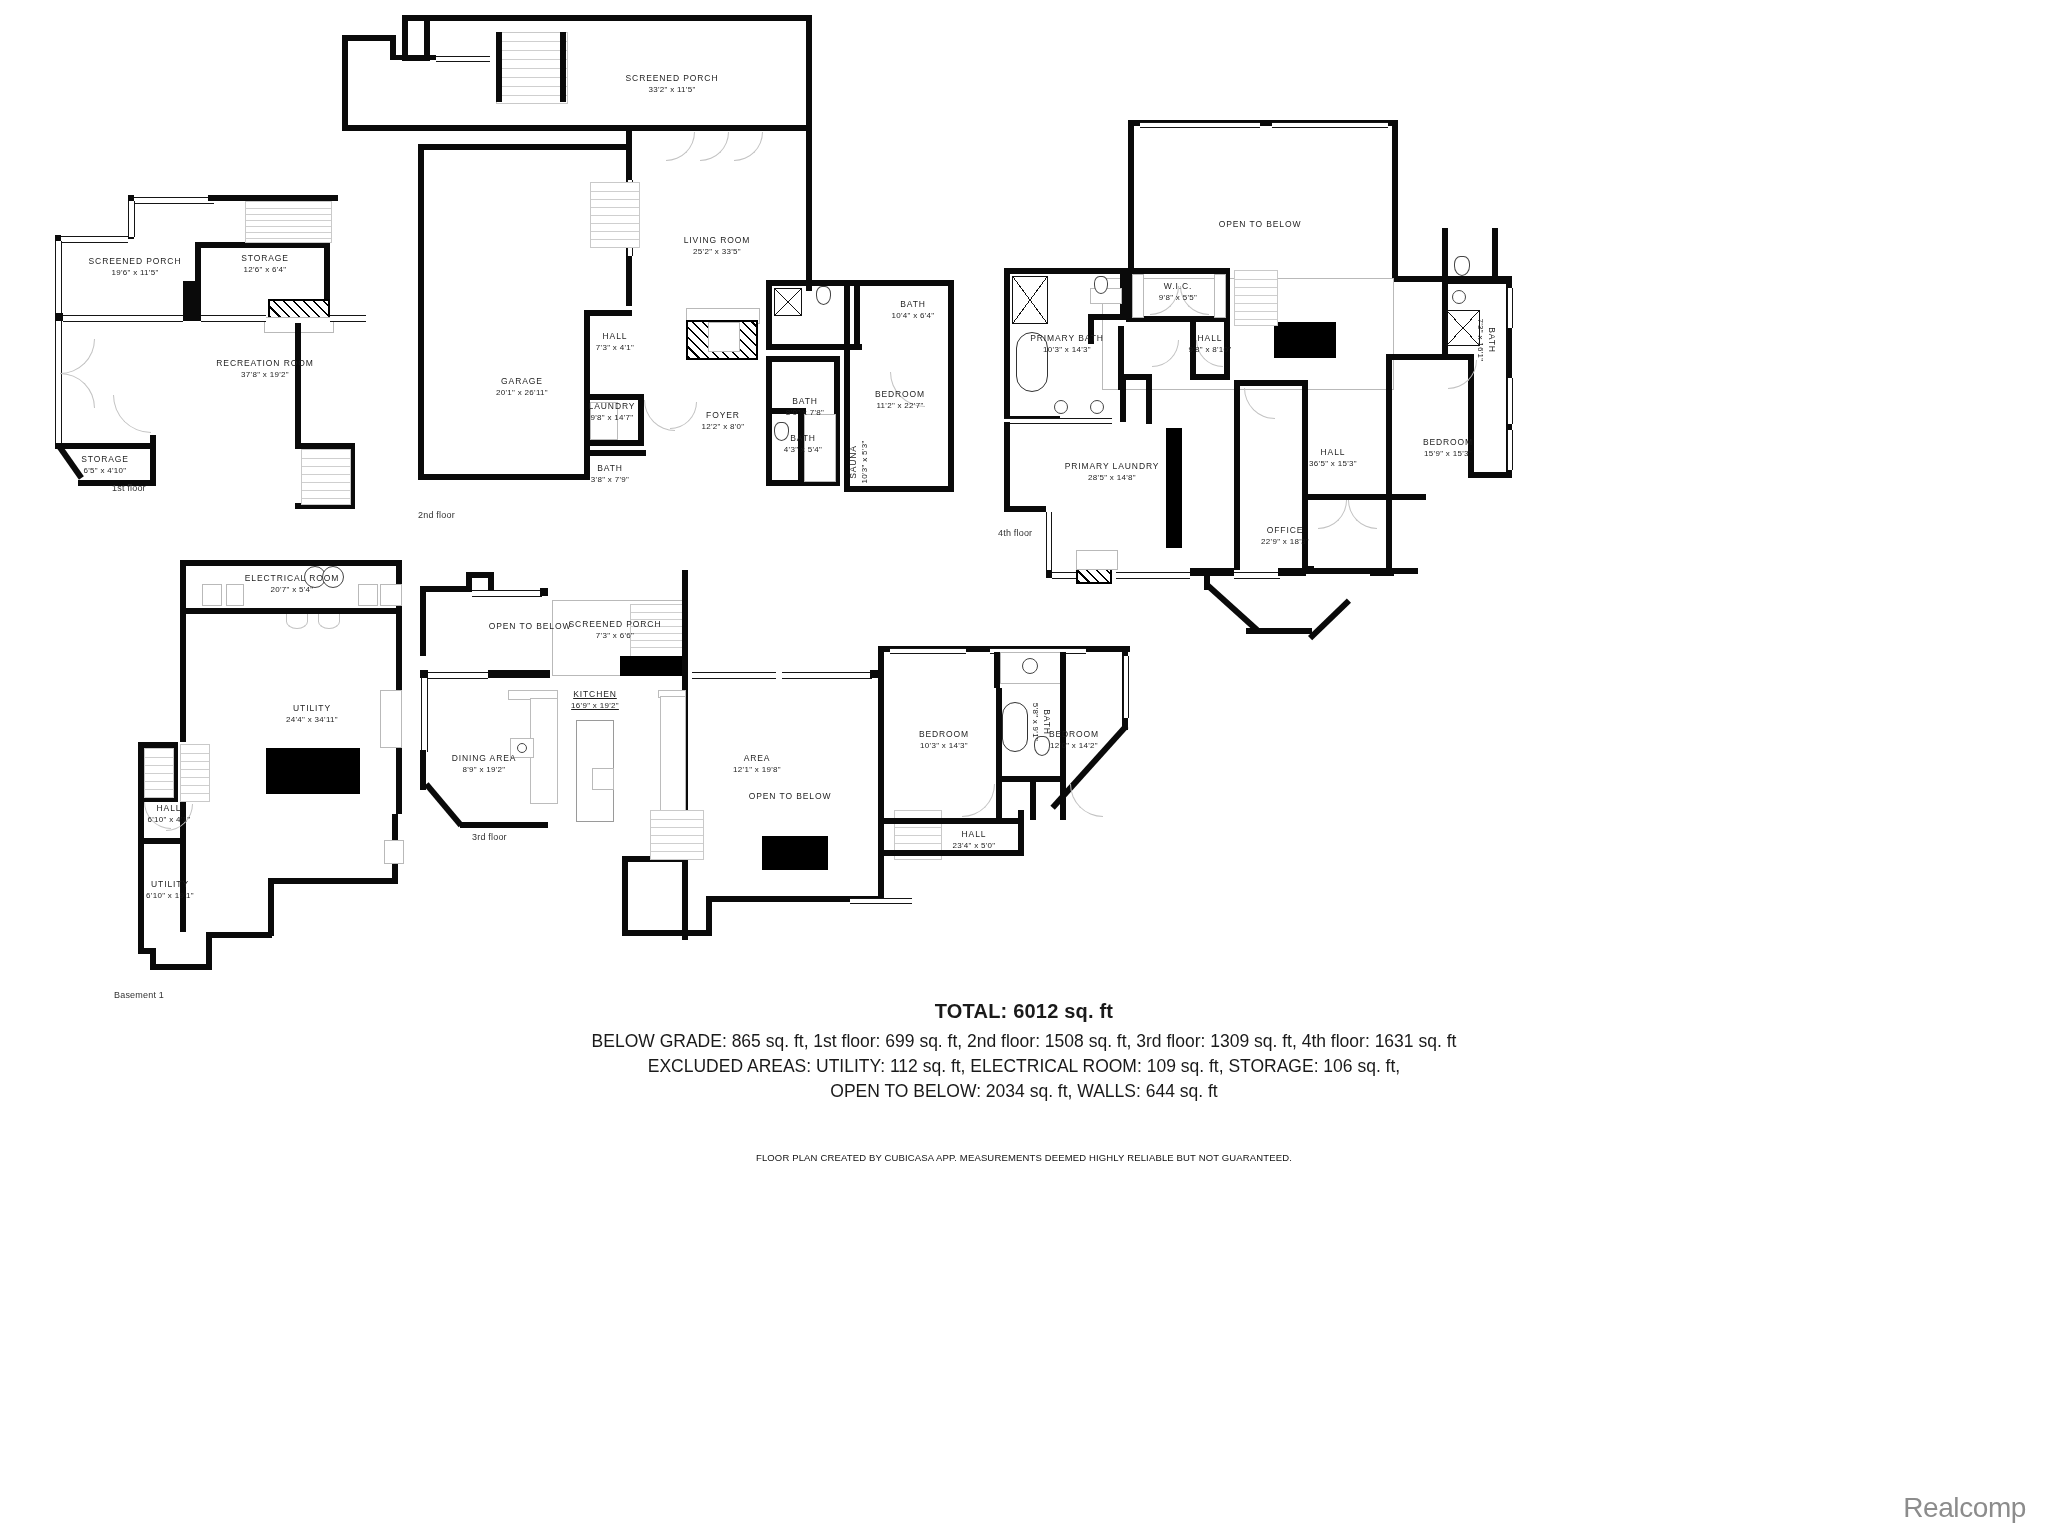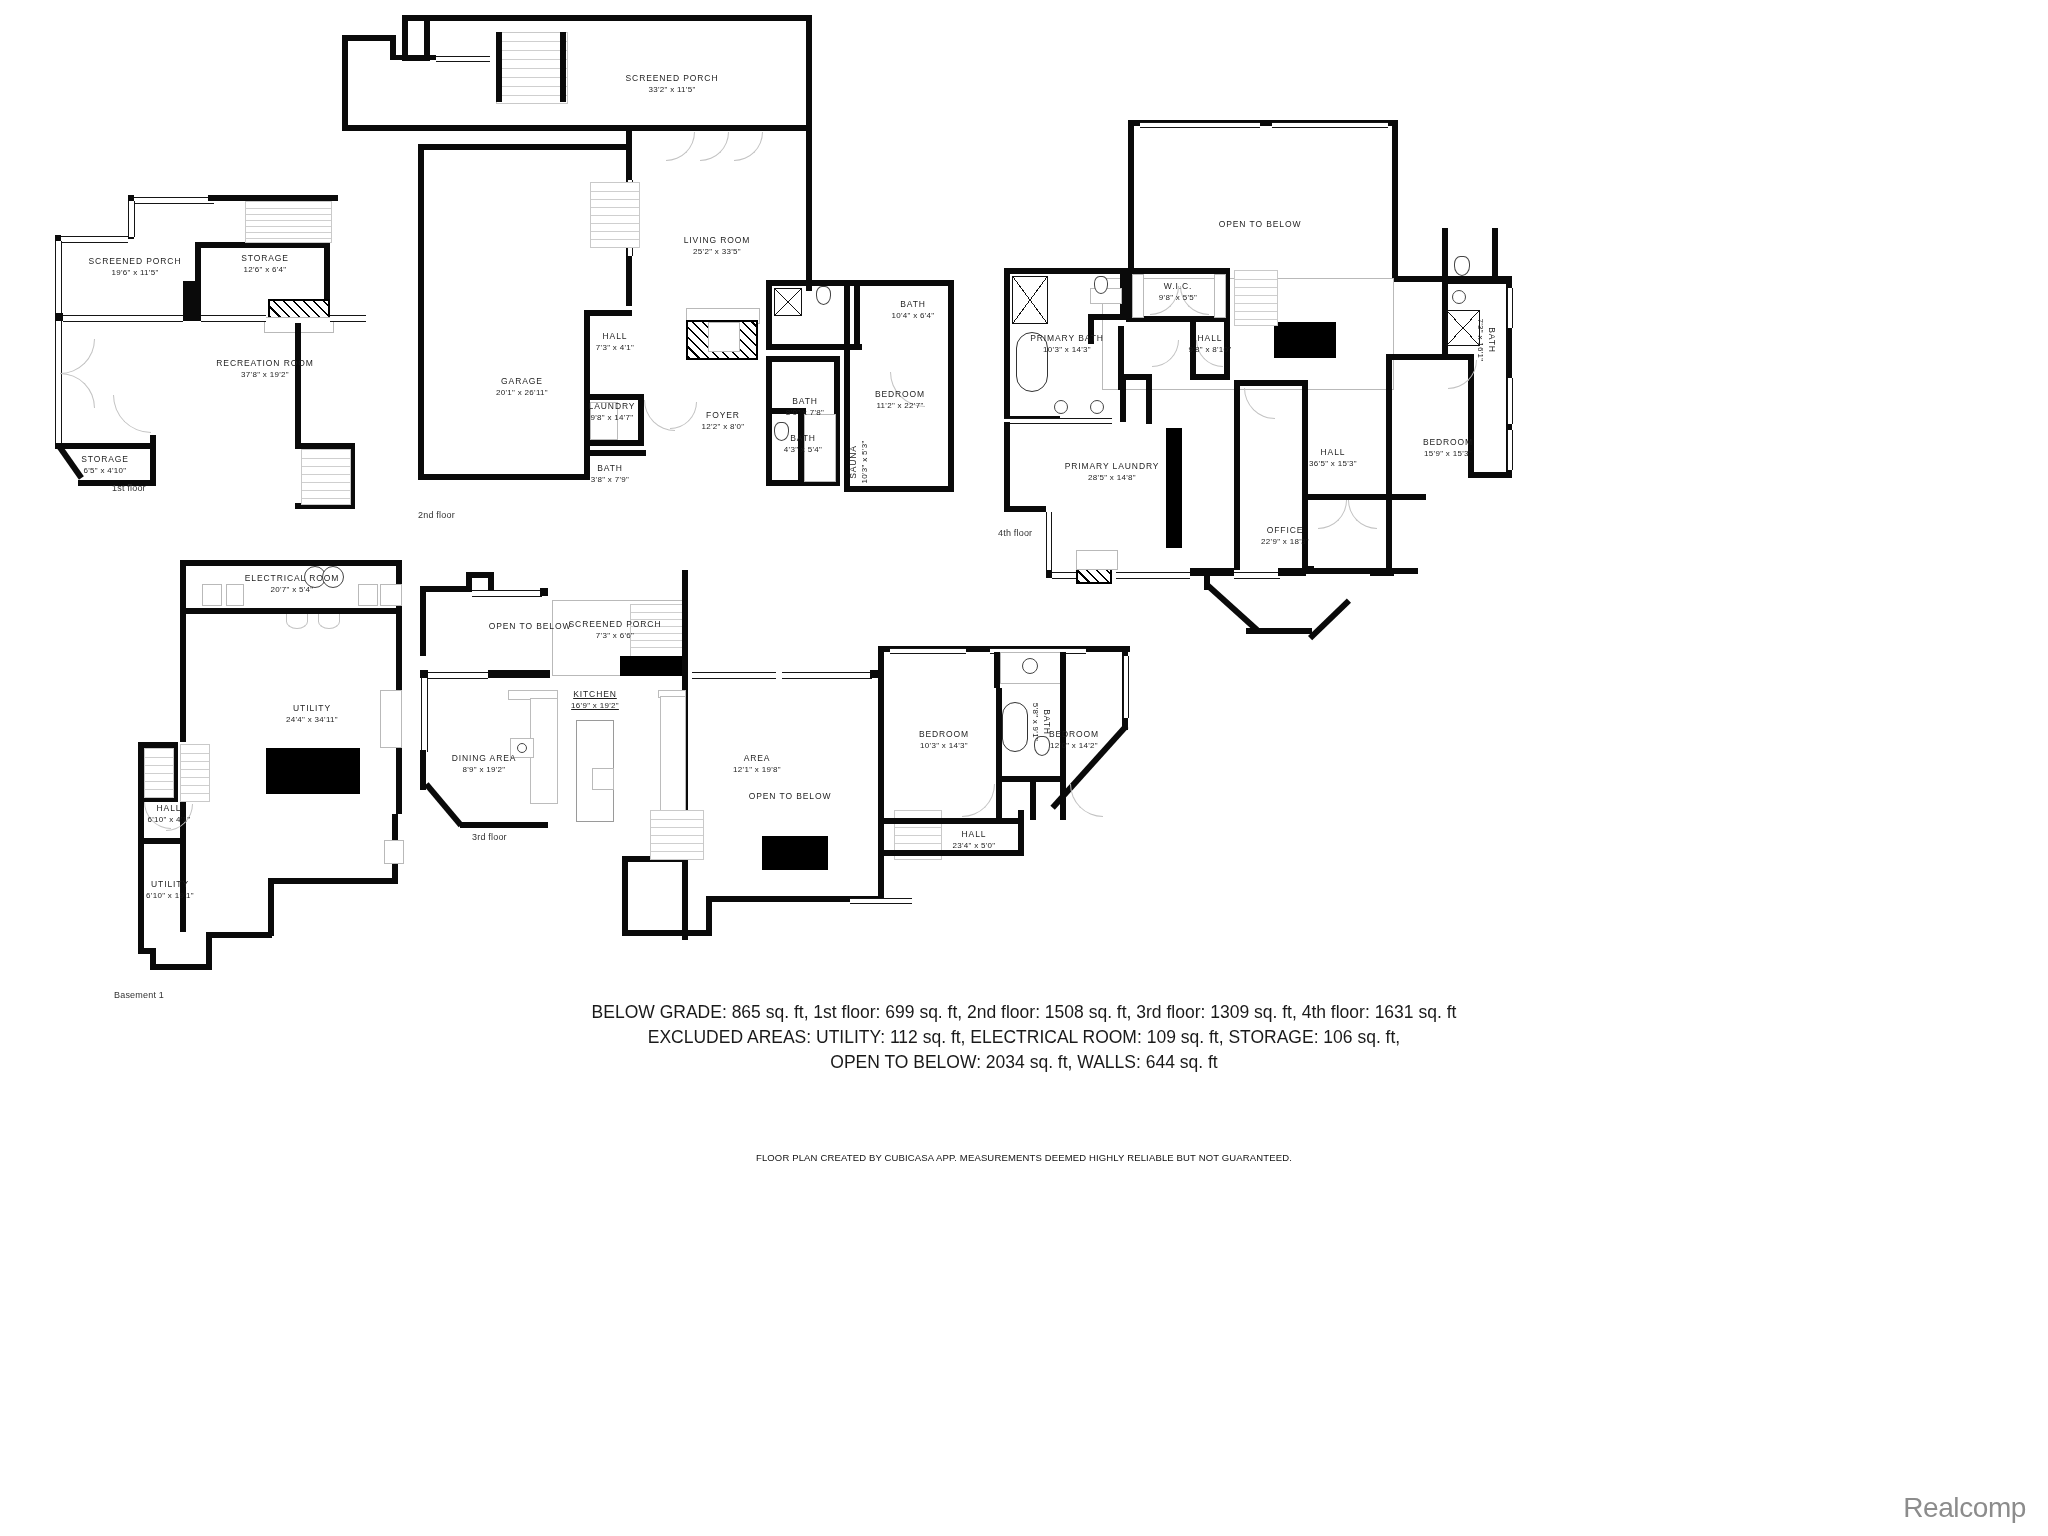--- a/index.html
+++ b/index.html
@@ -642,19 +642,20 @@
   </div>
   <div class="room-label" style="left:18px;top:328px;width:84px;">
     <span class="nm">UTILITY</span>
     <span class="dm">6'10" x 19'1"</span>
   </div>
 
   <div class="floor-tag" style="left:4px;top:440px;">Basement 1</div>
 </div>
 
 <div id="summary">
+  <div class="total">TOTAL: 6012 sq. ft</div>
   <div class="ln">BELOW GRADE: 865 sq. ft, 1st floor: 699 sq. ft, 2nd floor: 1508 sq. ft, 3rd floor: 1309 sq. ft, 4th floor: 1631 sq. ft</div>
   <div class="ln">EXCLUDED AREAS: UTILITY: 112 sq. ft, ELECTRICAL ROOM: 109 sq. ft, STORAGE: 106 sq. ft,</div>
   <div class="ln">OPEN TO BELOW: 2034 sq. ft, WALLS: 644 sq. ft</div>
 </div>
 
 <div id="disclaimer">FLOOR PLAN CREATED BY CUBICASA APP. MEASUREMENTS DEEMED HIGHLY RELIABLE BUT NOT GUARANTEED.</div>
 <div id="brand">Realcomp</div>
 
 </body></html>

